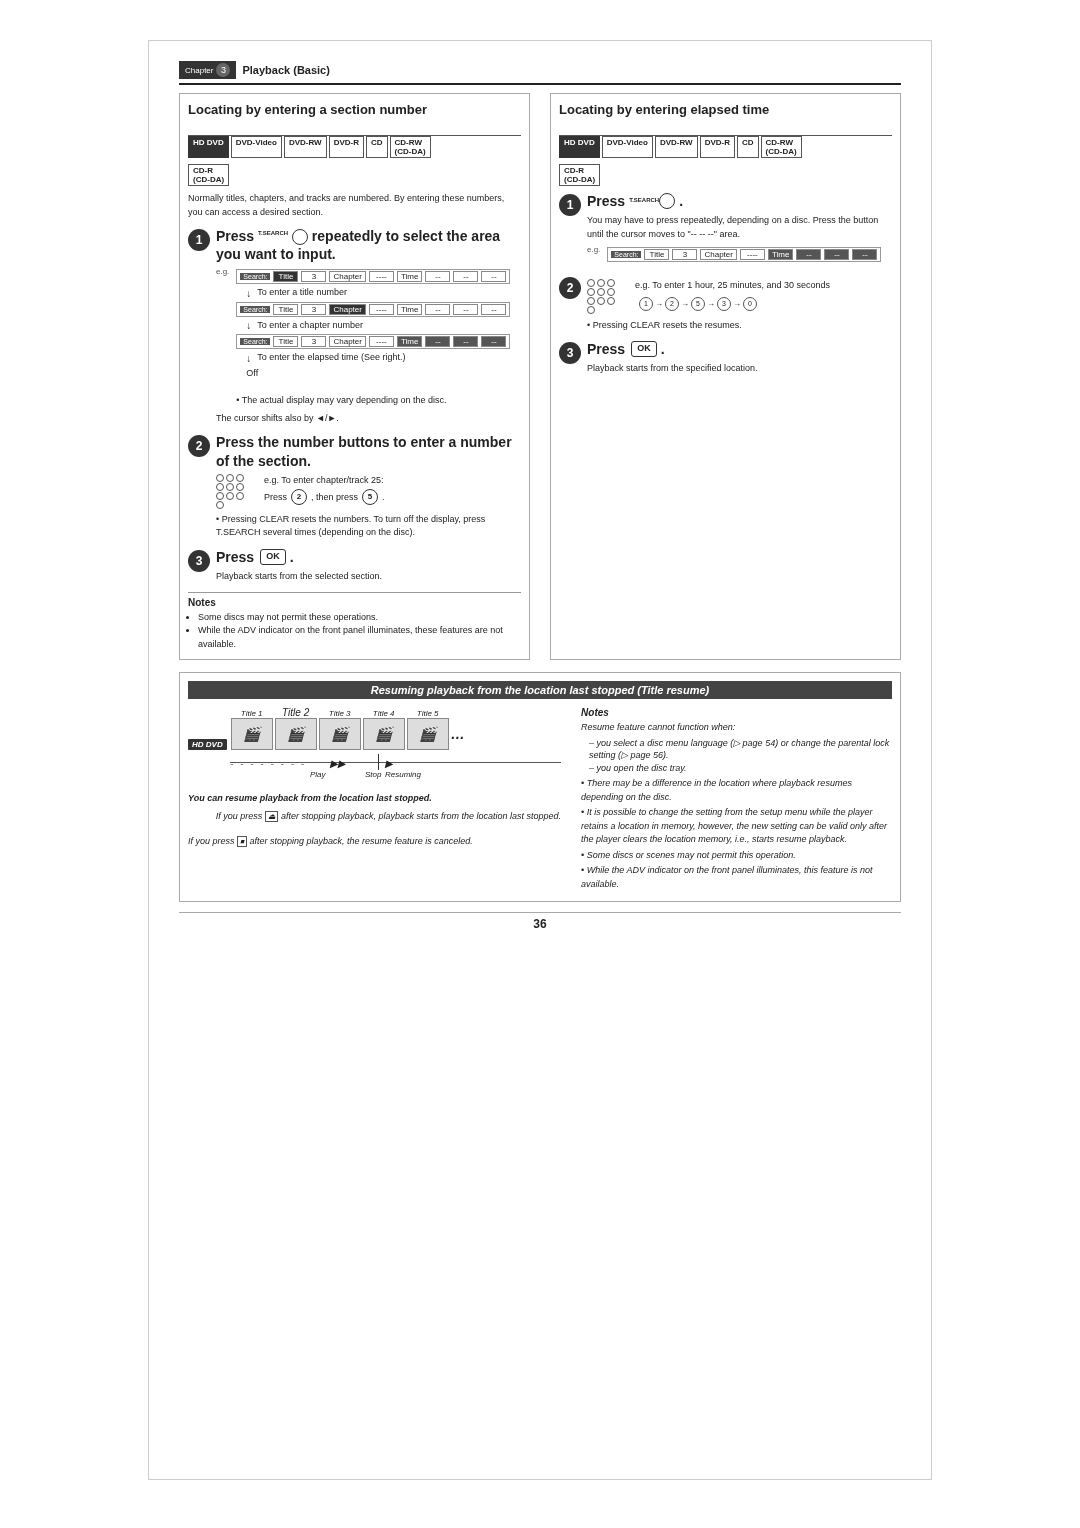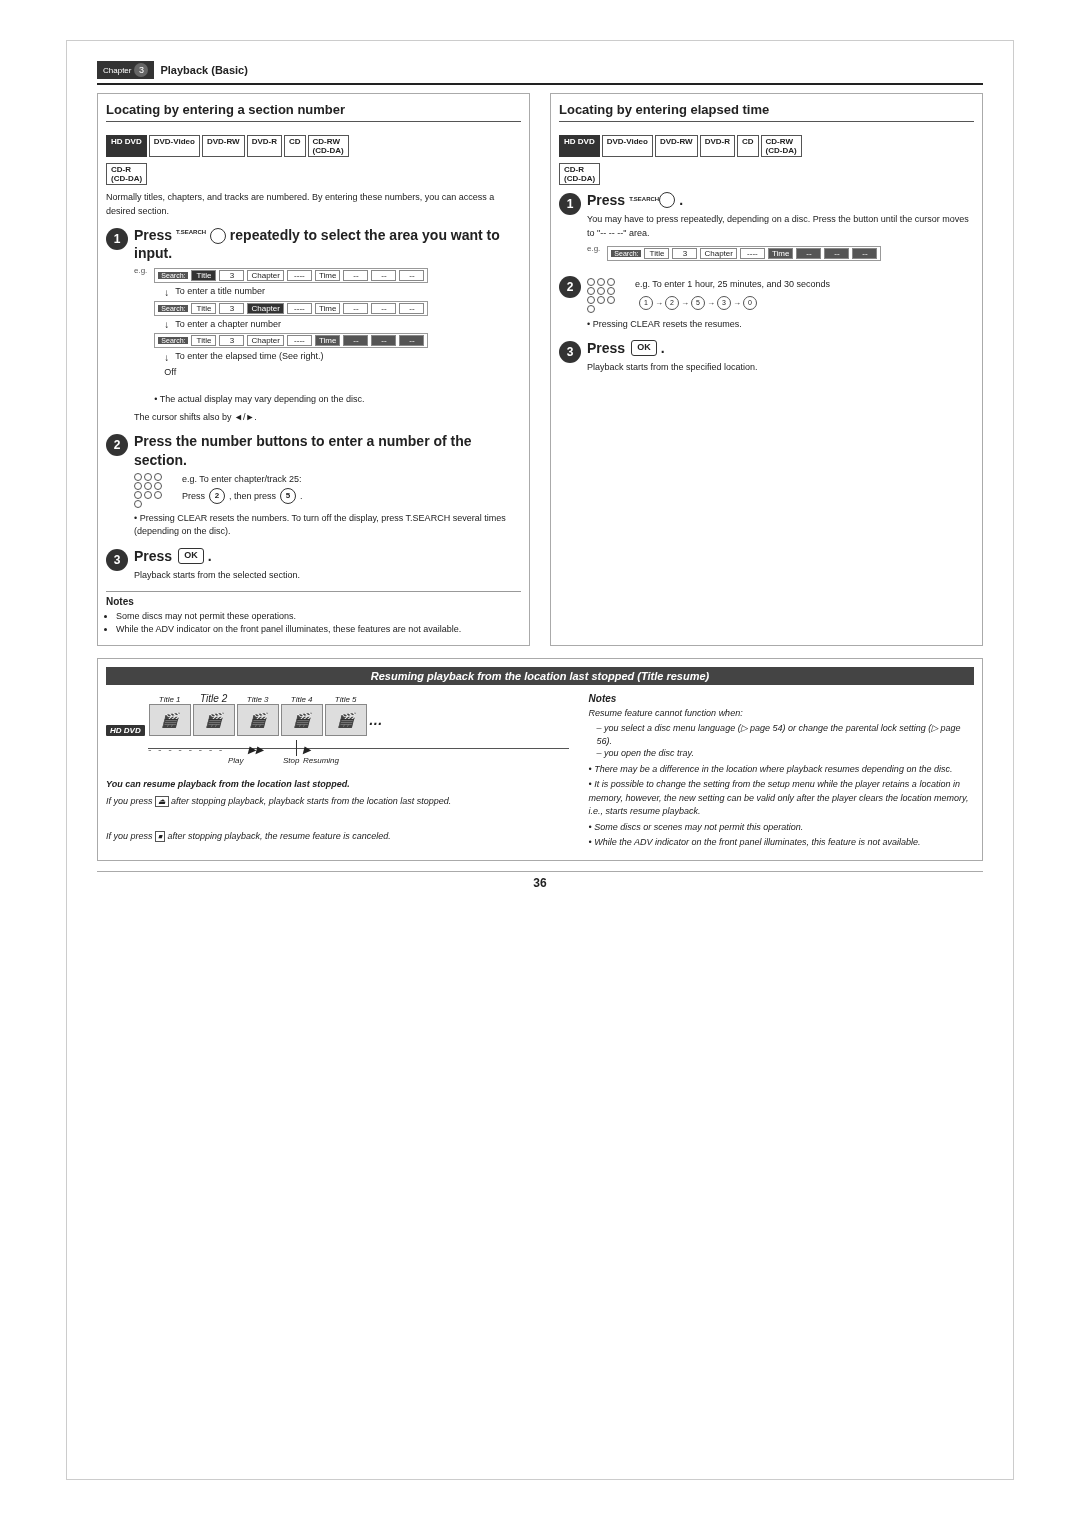--- a/index.html
+++ b/index.html
@@ -6,21 +6,21 @@
     body {
       background: #fff;
       font-family: Arial, Helvetica, sans-serif;
       font-size: 11px;
       color: #222;
       width: 1080px;
       min-height: 1528px;
       padding: 40px 50px;
     }
     .page-container {
-      width: 948px;
+      width: 784px;
       margin: 0 auto;
     }
     
     .chapter-header {
       display: flex;
       align-items: center;
       margin-bottom: 8px;
       border-bottom: 2px solid #222;
       padding-bottom: 4px;
     }
@@ -62,22 +62,22 @@
     .col-right {
       flex: 1;
       border: 1.5px solid #aaa;
       padding: 8px;
     }
     
     .col-section-title {
       font-size: 13px;
       font-weight: bold;
       border-bottom: 1px solid #555;
-      padding-bottom: 4px;
-      margin-bottom: 13px;
+      padding-bottom: 18px;
+      margin-bottom: 0;
     }
     
     .disc-badges {
       display: flex;
       flex-wrap: wrap;
       gap: 2px;
       margin-bottom: 6px;
     }
     .disc-badge {
       border: 1px solid #555;
@@ -669,21 +669,21 @@
             <div style="position:absolute;top:0;left:148px;width:1px;height:16px;background:#333;"></div>
 
             <div style="position:absolute;top:4px;left:155px;font-size:10px;">▶</div>
 
             <div style="position:absolute;top:16px;left:80px;font-size:8px;">Play</div>
             <div style="position:absolute;top:16px;left:135px;font-size:8px;">Stop</div>
             <div style="position:absolute;top:16px;left:155px;font-size:8px;">Resuming</div>
           </div>
 
           <div class="small-text bold" style="margin-bottom:4px;">You can resume playback from the location last stopped.</div>
-          <div class="small-text" style="margin-bottom:21px;">If you press <span style="border:1px solid #555;padding:0 2px;font-size:8px;">⏏</span> after stopping playback, playback starts from the location last stopped.</div>
+          <div class="small-text" style="margin-bottom:12px;text-align:right;">If you press <span style="border:1px solid #555;padding:0 2px;font-size:8px;">⏏</span> after stopping playback, playback starts from the location last stopped.</div>
           <div class="small-text">If you press <span style="border:1px solid #555;padding:0 2px;font-size:8px;">⏹</span> after stopping playback, the resume feature is canceled.</div>
         </div>
 
         <div class="resume-right">
           <div class="notes-title">Notes</div>
           <div class="resume-note-item">Resume feature cannot function when:</div>
           <div class="sub-bullet">– you select a disc menu language (▷ page 54) or change the parental lock setting (▷ page 56).</div>
           <div class="sub-bullet">– you open the disc tray.</div>
           <div class="resume-note-item" style="margin-top:3px;">• There may be a difference in the location where playback resumes depending on the disc.</div>
           <div class="resume-note-item">• It is possible to change the setting from the setup menu while the player retains a location in memory, however, the new setting can be valid only after the player clears the location memory, i.e., starts resume playback.</div>

